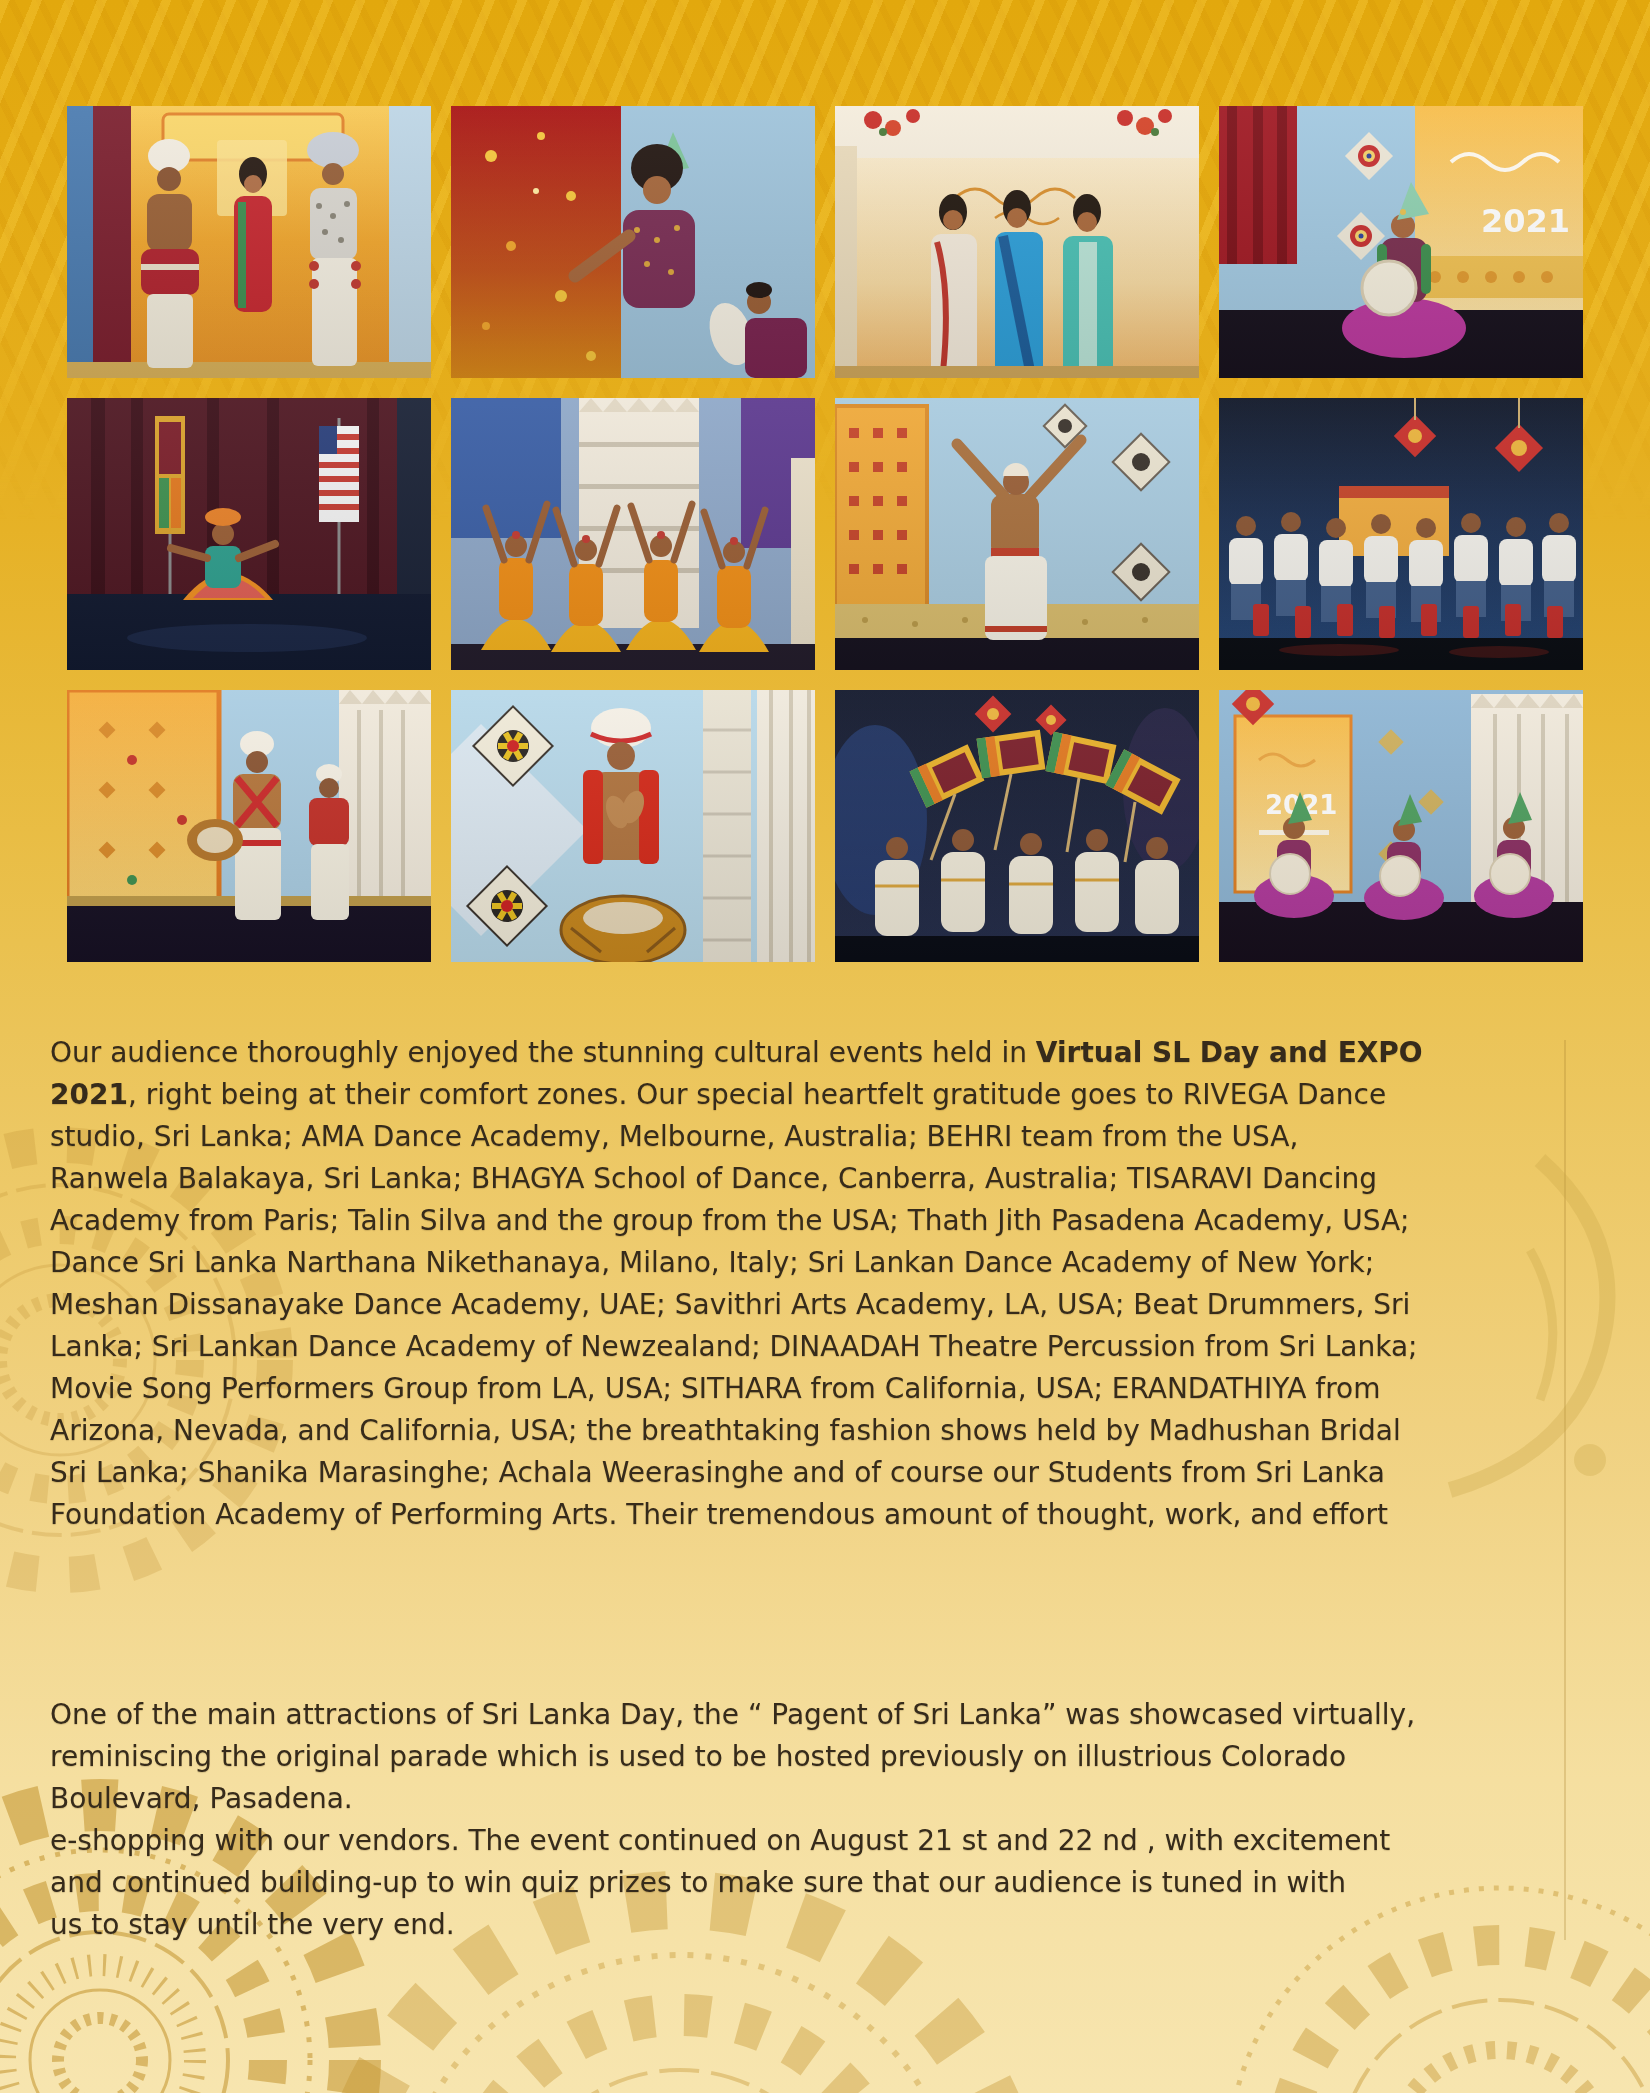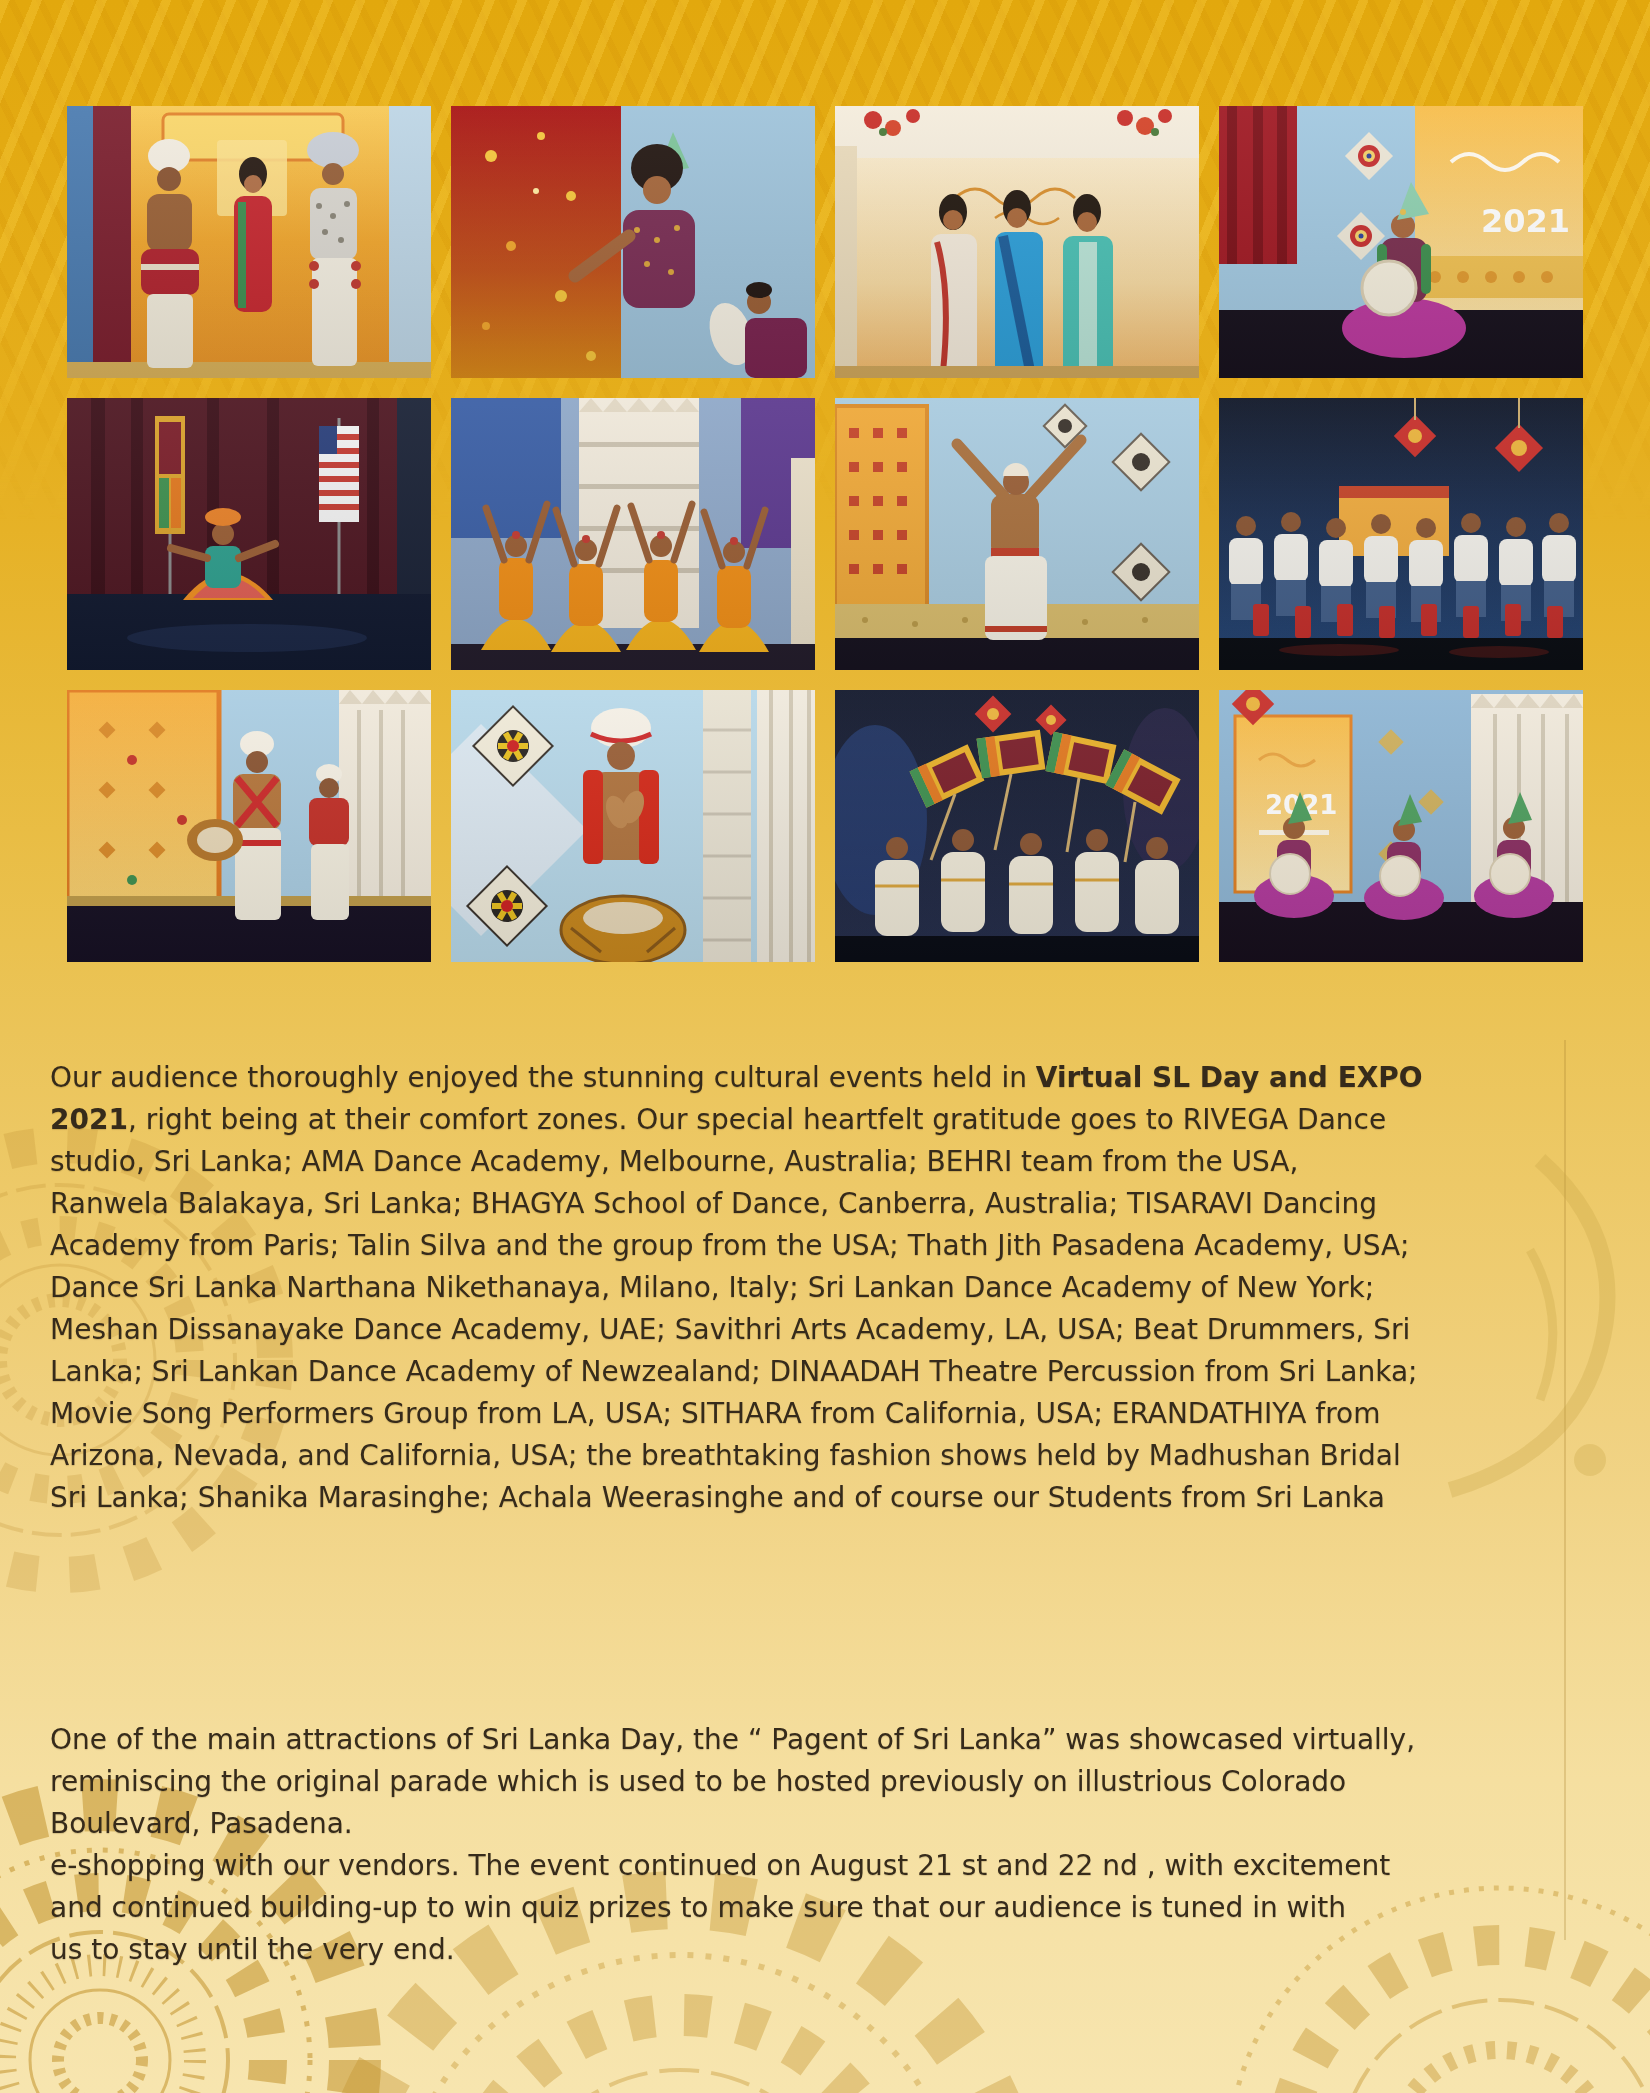--- a/index.html
+++ b/index.html
@@ -23,21 +23,21 @@
     display:grid;grid-template-columns:repeat(4,364px);grid-auto-rows:272px;gap:20px 20px;
   }
   .photo{width:364px;height:272px;overflow:hidden;position:relative;background:#d8b25a;}
   .photo svg{display:block;width:100%;height:100%;}
   .photo::after{
     content:"";position:absolute;inset:0;pointer-events:none;
     background:linear-gradient(180deg,rgba(255,255,255,.06),rgba(0,0,0,.10));
   }
   .article{
     position:absolute;left:50px;width:1560px;color:#362b1b;
-    font-size:28px;text-shadow:0 1px 1px rgba(60,40,0,.18);margin-top:25px;
+    font-size:28px;text-shadow:0 1px 1px rgba(60,40,0,.18);
   }
   .p1{top:1032px;}
   .p2{top:1694px;}
   .tline{height:42px;line-height:42px;white-space:nowrap;}
   .tline b{font-weight:700;}
   text{font-family:"DejaVu Sans",sans-serif;}
 </style>
 </head>
 <body>
 
@@ -685,20 +685,21 @@
     <div class="tline"><b>2021</b><span>, right being at their comfort zones. Our special heartfelt gratitude goes to RIVEGA Dance</span></div>
     <div class="tline"><span>studio, Sri Lanka; AMA Dance Academy, Melbourne, Australia; BEHRI team from the USA,</span></div>
     <div class="tline"><span>Ranwela Balakaya, Sri Lanka; BHAGYA School of Dance, Canberra, Australia; TISARAVI Dancing</span></div>
     <div class="tline"><span>Academy from Paris; Talin Silva and the group from the USA; Thath Jith Pasadena Academy, USA;</span></div>
     <div class="tline"><span>Dance Sri Lanka Narthana Nikethanaya, Milano, Italy; Sri Lankan Dance Academy of New York;</span></div>
     <div class="tline"><span>Meshan Dissanayake Dance Academy, UAE; Savithri Arts Academy, LA, USA; Beat Drummers, Sri</span></div>
     <div class="tline"><span>Lanka; Sri Lankan Dance Academy of Newzealand; DINAADAH Theatre Percussion from Sri Lanka;</span></div>
     <div class="tline"><span>Movie Song Performers Group from LA, USA; SITHARA from California, USA; ERANDATHIYA from</span></div>
     <div class="tline"><span>Arizona, Nevada, and California, USA; the breathtaking fashion shows held by Madhushan Bridal</span></div>
     <div class="tline"><span>Sri Lanka; Shanika Marasinghe; Achala Weerasinghe and of course our Students from Sri Lanka</span></div>
+    <div class="tline"><span>Foundation Academy of Performing Arts. Their tremendous amount of thought, work, and effort</span></div>
   </div>
 <div class="article p2">
     <div class="tline"><span>One of the main attractions of Sri Lanka Day, the “ Pagent of Sri Lanka” was showcased virtually,</span></div>
     <div class="tline"><span>reminiscing the original parade which is used to be hosted previously on illustrious Colorado</span></div>
     <div class="tline"><span>Boulevard, Pasadena.</span></div>
     <div class="tline"><span>e-shopping with our vendors. The event continued on August 21 st and 22 nd , with excitement</span></div>
     <div class="tline"><span>and continued building-up to win quiz prizes to make sure that our audience is tuned in with</span></div>
     <div class="tline"><span>us to stay until the very end.</span></div>
   </div>
 

